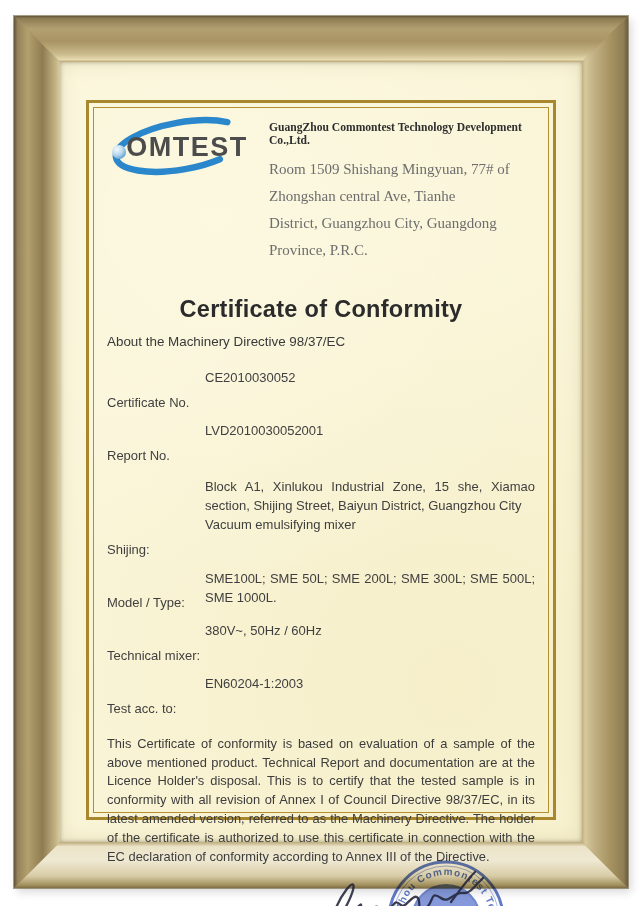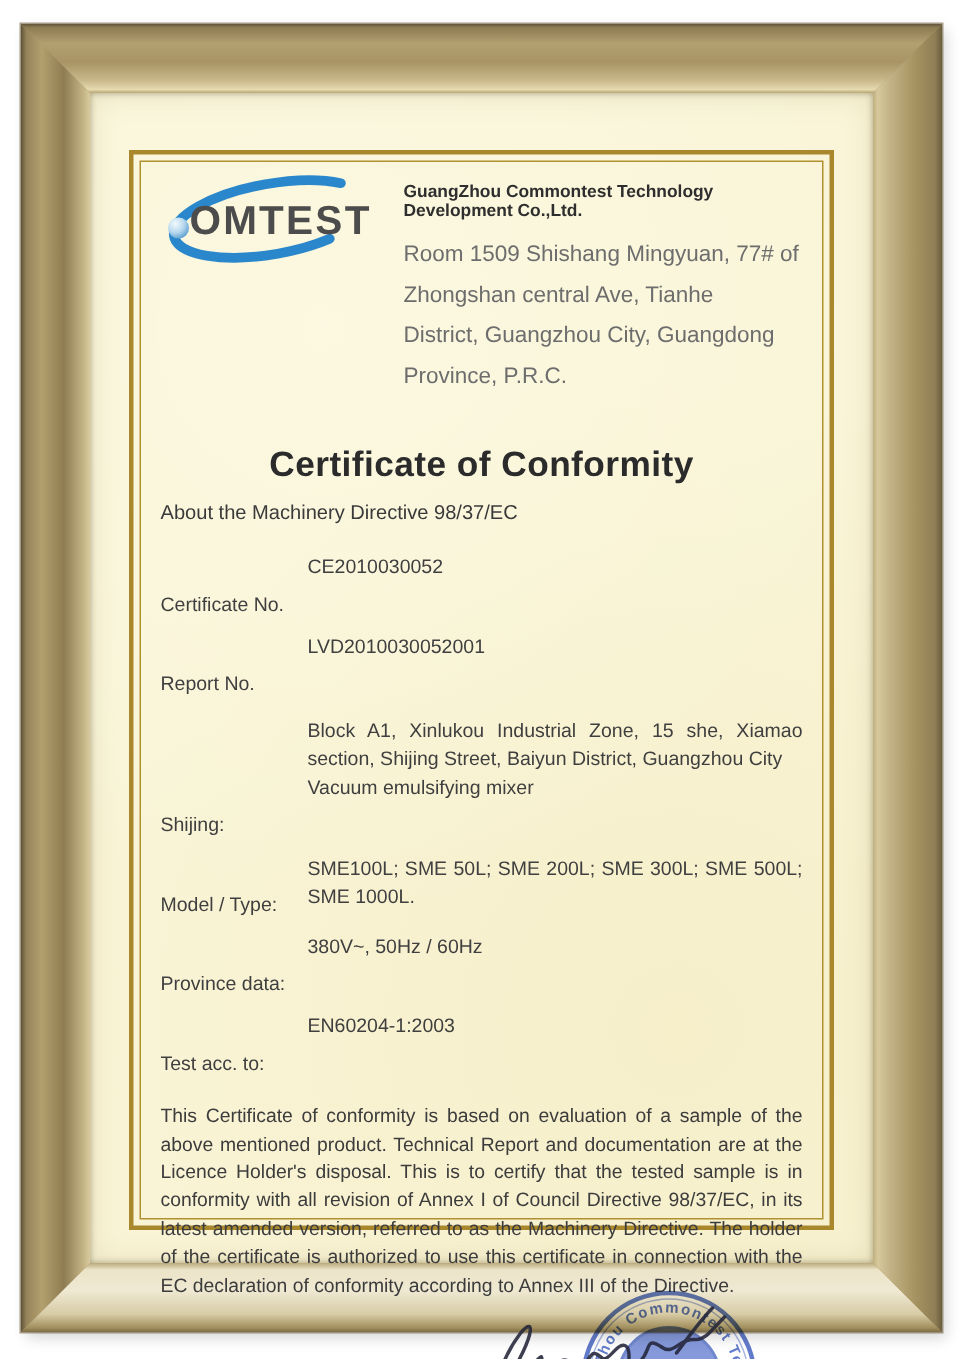--- a/index.html
+++ b/index.html
@@ -29,21 +29,21 @@
                       radial-gradient(circle at 75% 80%, rgba(230,215,150,.22), rgba(0,0,0,0) 60%);
      box-shadow:inset 0 0 4px rgba(80,65,30,.45), inset 0 0 20px rgba(140,120,60,.18);}
   .gold{position:absolute;left:26px;right:26px;top:38px;bottom:22px;border:3px solid #a8872d;}
   .gold::before{content:"";position:absolute;inset:4px;border:1px solid #b0902f;pointer-events:none;}
 
   .content{position:absolute;inset:4px 18px 6px 18px;font-size:13px;color:#3f3f3f;}
 
   
   .header{display:flex;align-items:flex-start;margin-top:8px;}
   .logo{flex:none;}
-  .company{margin-left:12px;flex:1;}
+  .company{margin-left:12px;flex:1;font-family:Liberation Serif, serif;}
   .company-name{font-size:11.6px;font-weight:bold;color:#2e2e2e;margin-top:6px;}
   .company-addr{font-size:15px;color:#6d6d6d;margin-top:9px;line-height:1.8;}
 
   .title{margin-top:32px;text-align:center;font-size:23.5px;font-weight:bold;color:#2b2b2b;letter-spacing:.3px;}
   .subtitle{margin-top:11px;text-align:left;font-size:13.4px;color:#3a3a3a;}
 
   
   .rows{margin-top:21px;}
   .row{display:flex;margin-bottom:13px;}
   .lbl{width:98px;flex:none;margin-top:25px;}
@@ -111,21 +111,21 @@
             <div class="holder-addr">Block A1, Xinlukou Industrial Zone, 15 she, Xiamao section, Shijing Street, Baiyun District, Guangzhou City</div>
             <div class="row">
               <div class="lbl">Shijing:</div>
               <div class="val">Vacuum emulsifying mixer</div>
             </div>
             <div class="row">
               <div class="lbl">Model / Type:</div>
               <div class="val justify">SME100L; SME 50L; SME 200L; SME 300L; SME 500L; SME 1000L.</div>
             </div>
             <div class="row">
-              <div class="lbl">Province data:</div>
+              <div class="lbl">Technical mixer:</div>
               <div class="val">380V~, 50Hz / 60Hz</div>
             </div>
             <div class="row">
               <div class="lbl">Test acc. to:</div>
               <div class="val">EN60204-1:2003</div>
             </div>
           </div>
 
           <div class="para">This Certificate of conformity is based on evaluation of a sample of the above mentioned product. Technical Report and documentation are at the Licence Holder's disposal. This is to certify that the tested sample is in conformity with all revision of Annex I of Council Directive 98/37/EC, in its latest amended version, referred to as the Machinery Directive. The holder of the certificate is authorized to use this certificate in connection with the EC declaration of conformity according to Annex III of the Directive.</div>
 

